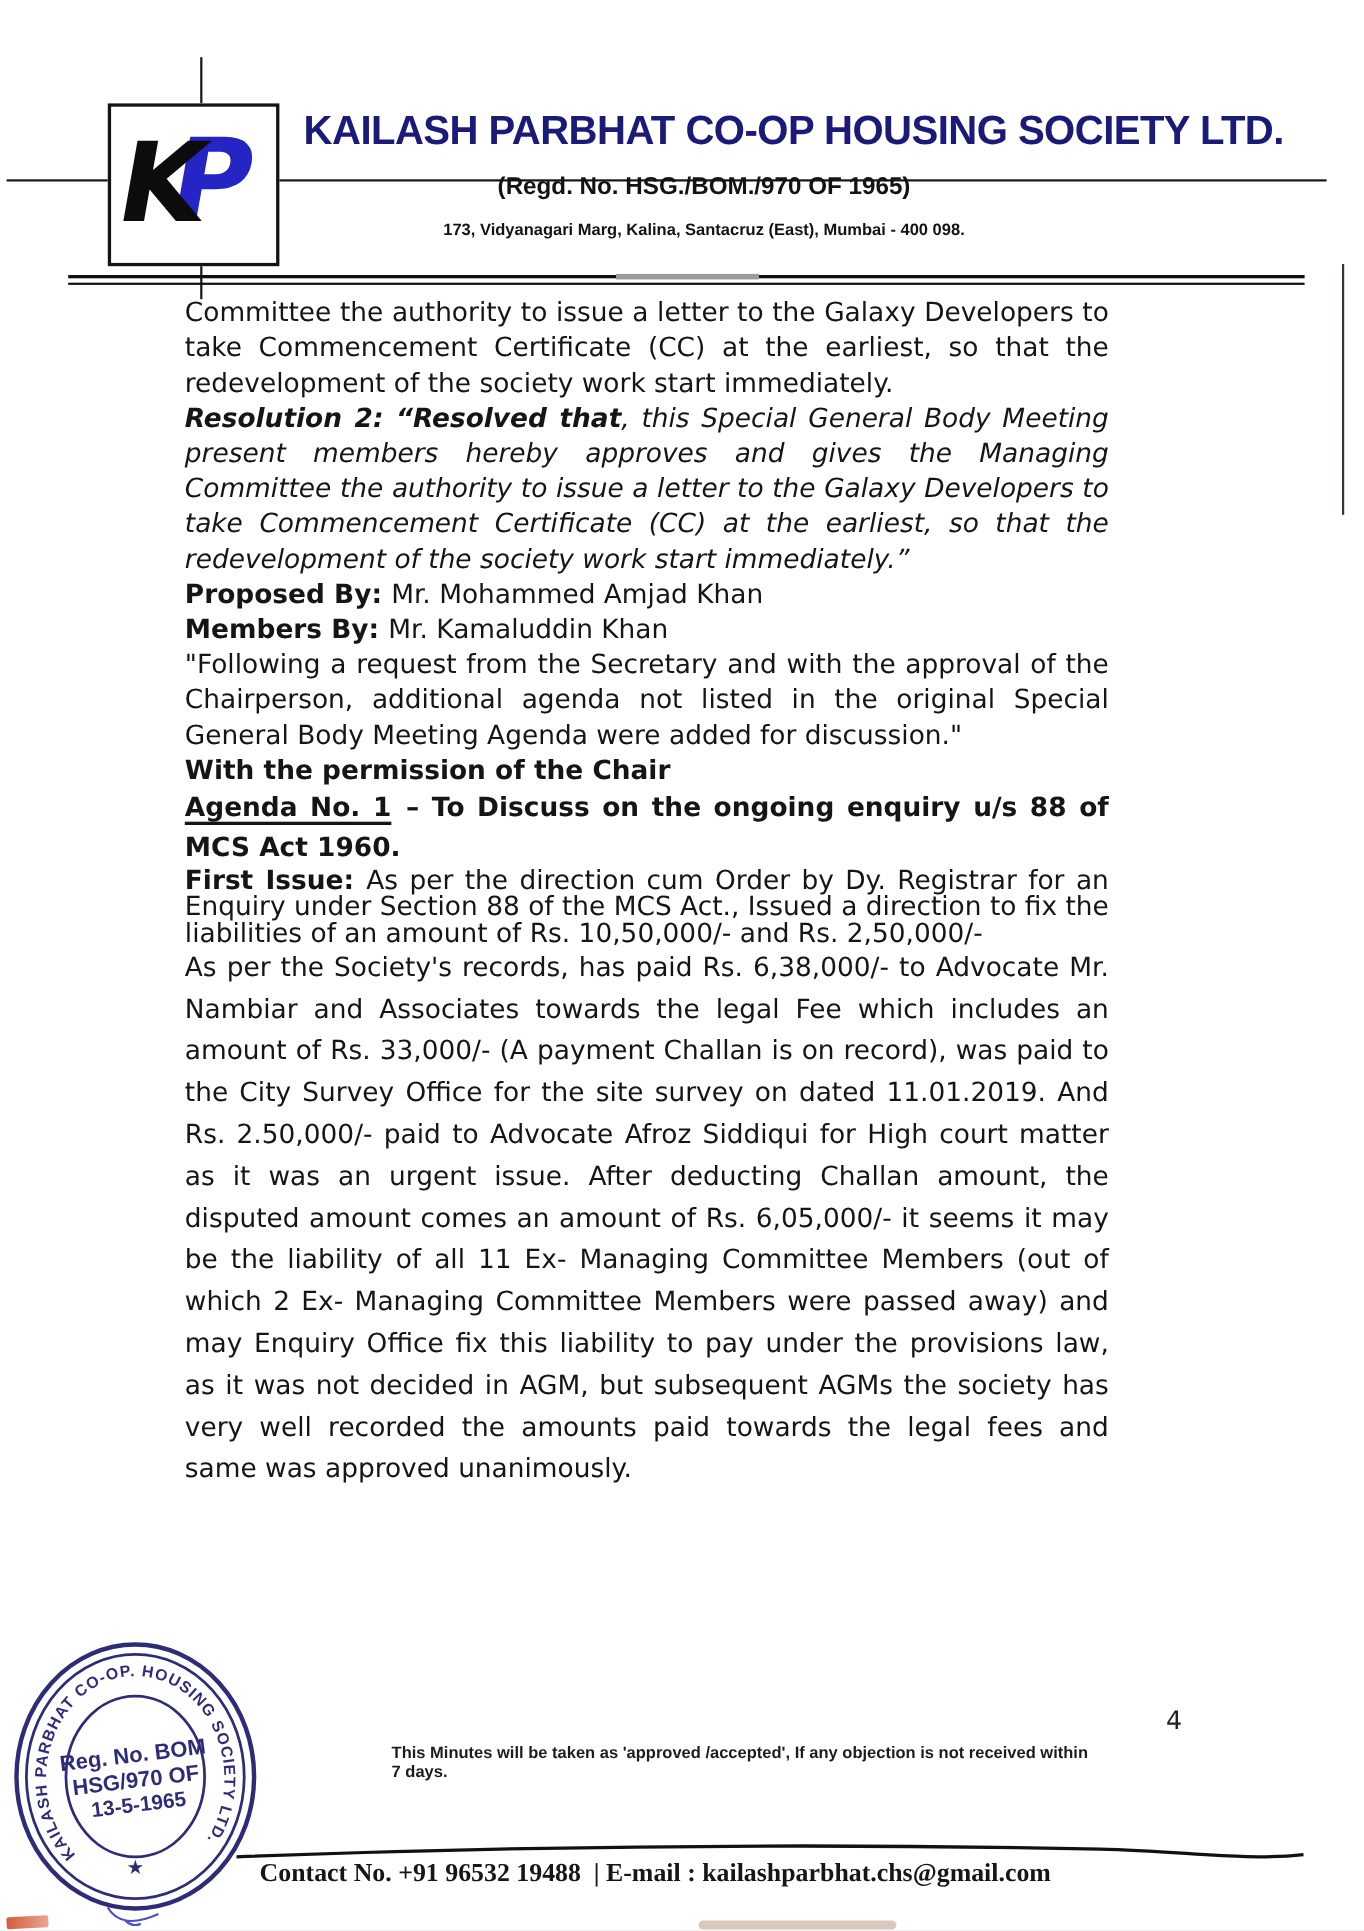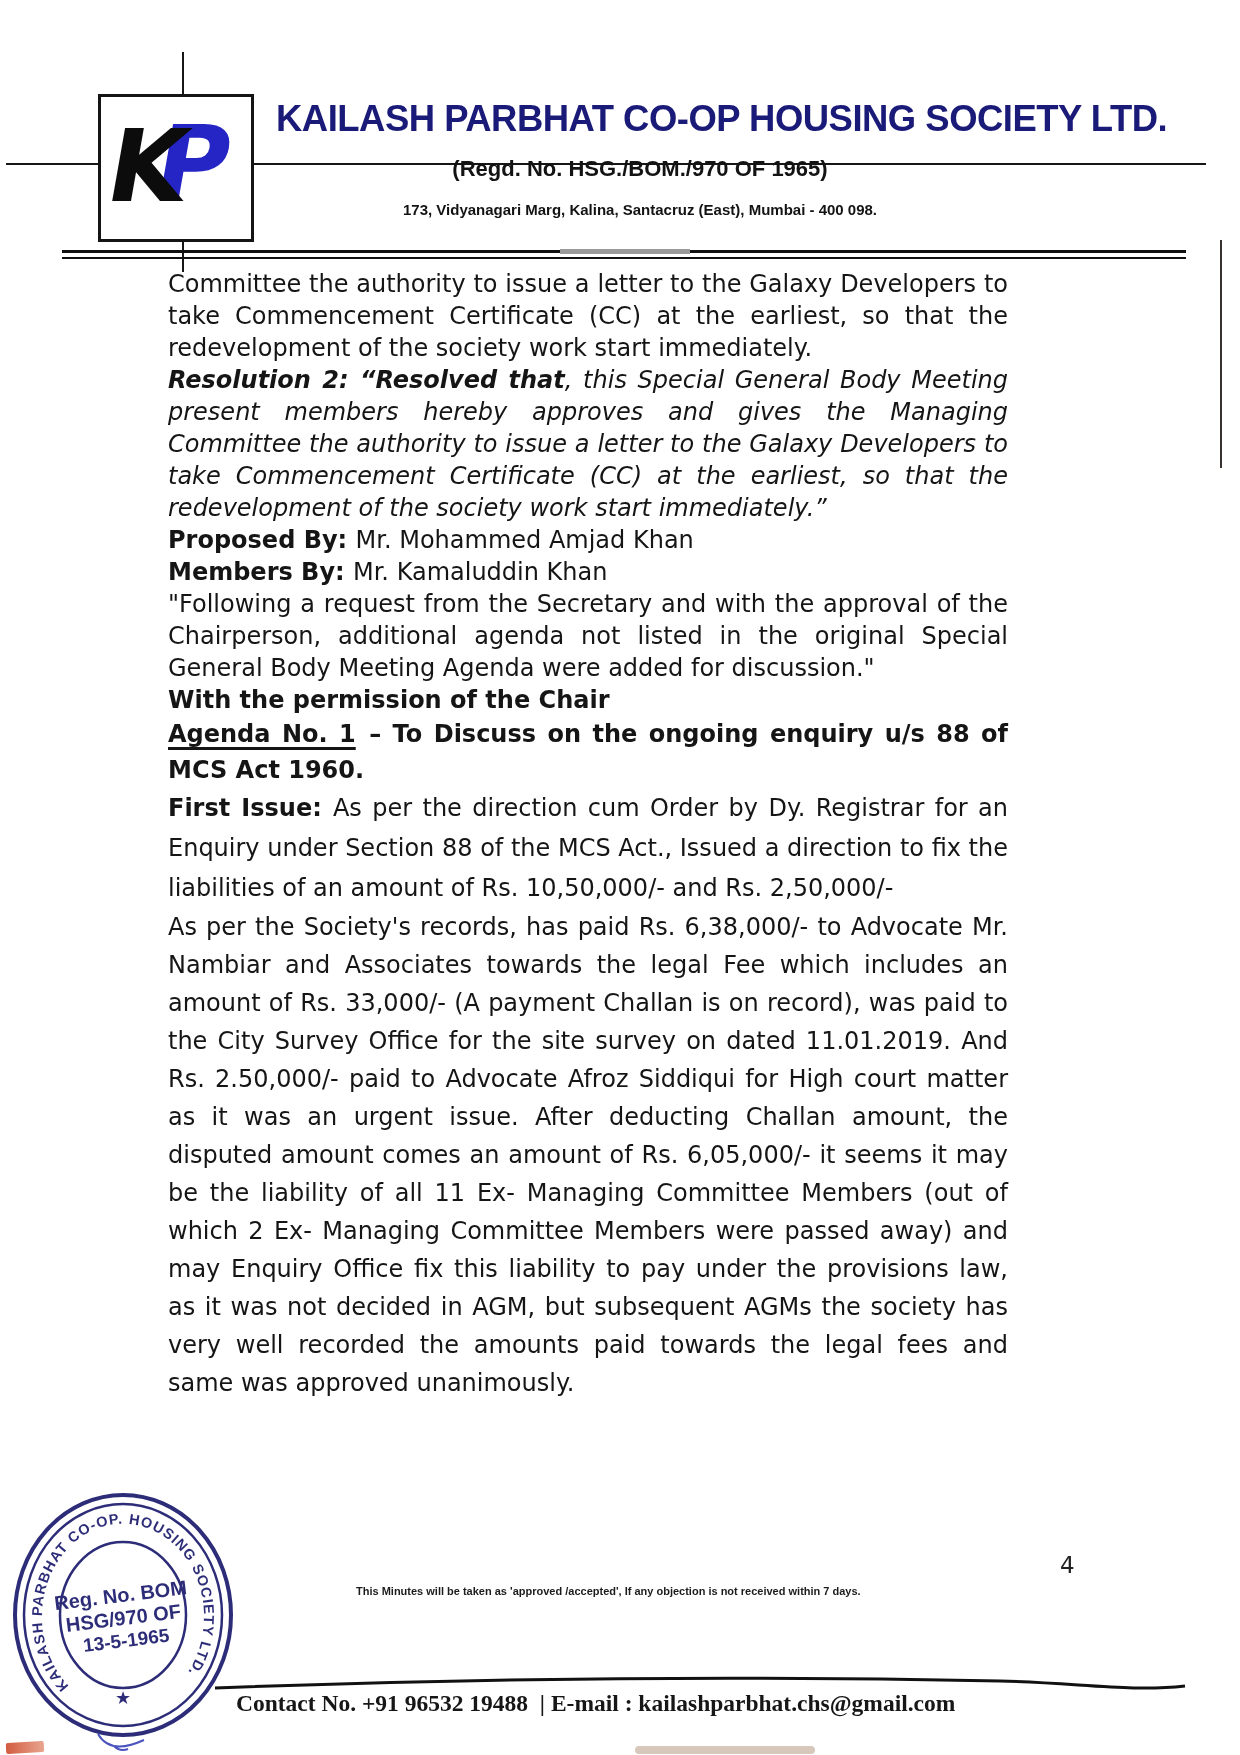--- a/index.html
+++ b/index.html
@@ -40,28 +40,28 @@
     font-size:24px;line-height:32px;text-align:justify;
   }
   .body-text p{margin:0;}
   .p-resolution{margin-top:22px;font-style:italic;}
   .who{}
   .who p{text-align:left;}
   .p-note{margin-top:22px;}
   .chair-heading{margin-top:30px;font-weight:700;text-align:left;}
   .agenda-heading{margin-top:40px;margin-left:-36px;font-weight:700;line-height:36px;}
   .agenda-u{text-decoration:underline;text-underline-offset:5px;text-decoration-thickness:2.5px;padding-right:2px;}
-  .p-first-issue{margin-top:20px;line-height:40px;}
+  .p-first-issue{margin-top:20px;line-height:24px;}
   .p-long{margin-top:10px;line-height:38px;}
   b{font-weight:700;}
   
   .seal{position:absolute;left:6px;top:1488px;z-index:5;opacity:.93;}
   
   .footnote{position:absolute;left:356px;top:1585px;width:640px;
-    font-family:"Liberation Sans",sans-serif;font-weight:700;font-size:11px;color:#1c1c1c;}
+    font-family:"Liberation Sans",sans-serif;font-weight:700;font-size:15px;color:#1c1c1c;}
   .pagenum{position:absolute;left:1060px;top:1552px;font-size:23px;color:#222;}
   .footer-rule{position:absolute;left:200px;top:1666px;z-index:1;}
   .contact{position:absolute;left:236px;top:1690px;z-index:2;
     font-family:Liberation Serif, serif;font-weight:700;font-size:23.5px;
     color:#161616;white-space:pre;}
   .ink{position:absolute;left:92px;top:1726px;z-index:6;}
   .scan-red{position:absolute;left:6px;top:1742px;width:38px;height:11px;
     background:linear-gradient(90deg,#cd4a2a,#e69c84);transform:rotate(-3deg);
     border-radius:2px;opacity:.9;}
   .scan-brown{position:absolute;left:635px;top:1746px;width:180px;height:8px;

